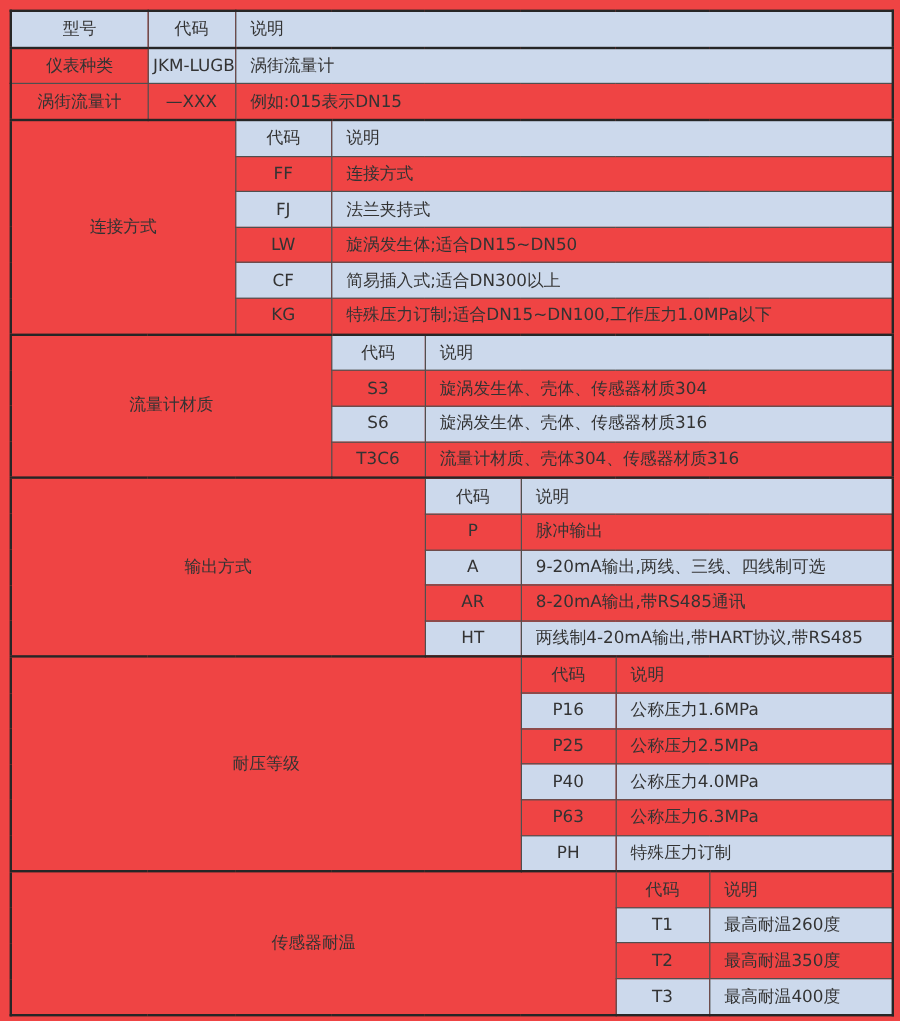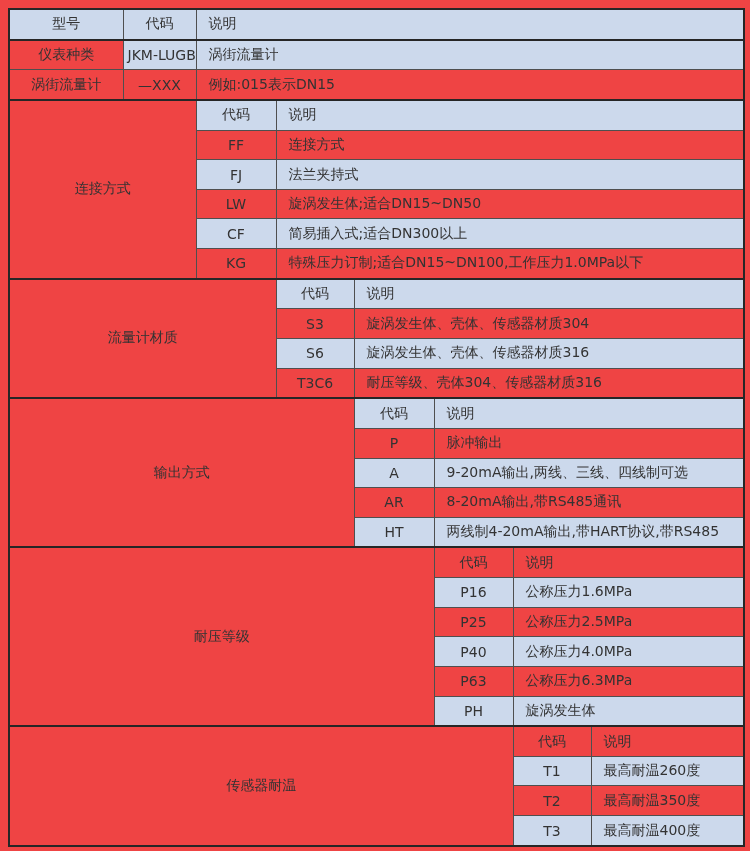--- a/index.html
+++ b/index.html
@@ -109,21 +109,21 @@
     <tr>
       <td>S3</td>
       <td class="desc" colspan="4">旋涡发生体、壳体、传感器材质304</td>
     </tr>
     <tr>
       <td class="b">S6</td>
       <td class="b desc" colspan="4">旋涡发生体、壳体、传感器材质316</td>
     </tr>
     <tr>
       <td>T3C6</td>
-      <td class="desc" colspan="4">耐压等级、壳体304、传感器材质316</td>
+      <td class="desc" colspan="4">流量计材质、壳体304、传感器材质316</td>
     </tr>
 
     <tr class="sec">
       <td rowspan="5" colspan="4">输出方式</td>
       <td class="b">代码</td>
       <td class="b desc" colspan="3">说明</td>
     </tr>
     <tr>
       <td>P</td>
       <td class="desc" colspan="3">脉冲输出</td>
@@ -157,21 +157,21 @@
     <tr>
       <td class="b">P40</td>
       <td class="b desc" colspan="2">公称压力4.0MPa</td>
     </tr>
     <tr>
       <td>P63</td>
       <td class="desc" colspan="2">公称压力6.3MPa</td>
     </tr>
     <tr>
       <td class="b">PH</td>
-      <td class="b desc" colspan="2">旋涡发生体</td>
+      <td class="b desc" colspan="2">特殊压力订制</td>
     </tr>
 
     <tr class="sec">
       <td rowspan="4" colspan="6">传感器耐温</td>
       <td>代码</td>
       <td class="desc">说明</td>
     </tr>
     <tr>
       <td class="b">T1</td>
       <td class="b desc">最高耐温260度</td>

